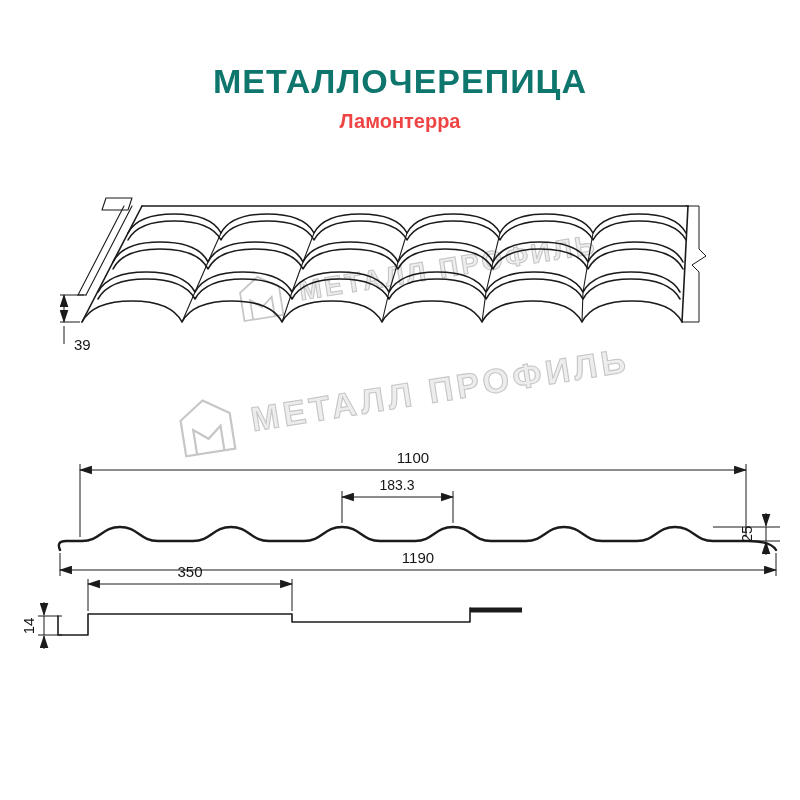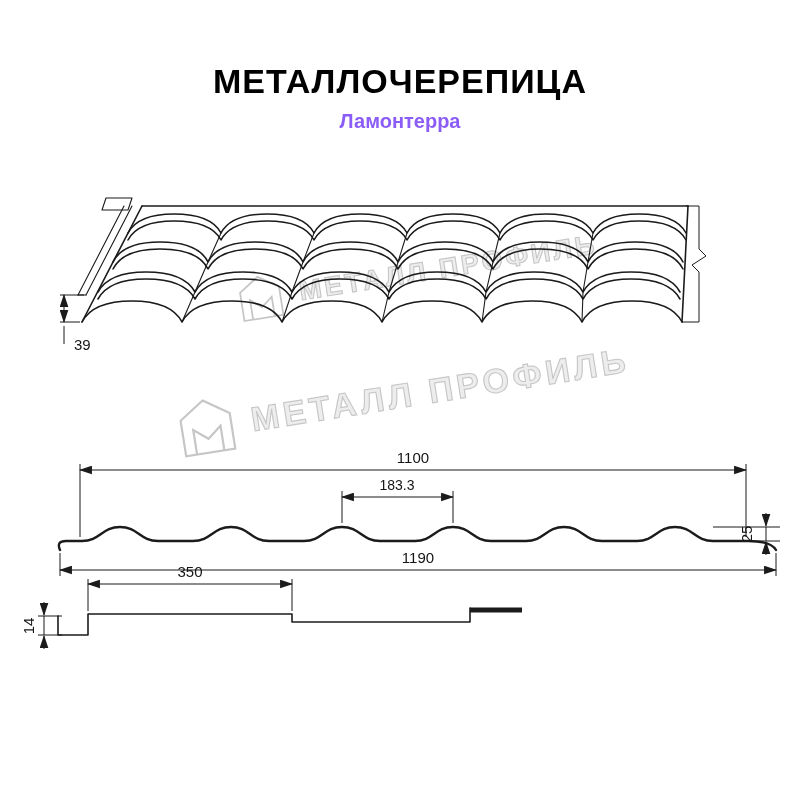--- a/index.html
+++ b/index.html
@@ -1,21 +1,21 @@
 <!DOCTYPE html>
 <html><head>
 <meta charset="utf-8">
 <style>
   html,body{margin:0;padding:0;background:#fff;}
   .page{position:relative;width:800px;height:800px;background:#ffffff;overflow:hidden;
         font-family:"Liberation Sans",sans-serif;}
   .title{position:absolute;top:62px;left:0;width:100%;text-align:center;
-         font-size:34px;font-weight:800;letter-spacing:1px;color:#000000;z-index:3;}
+         font-size:34px;font-weight:800;letter-spacing:1px;color:#0f766e;z-index:3;}
   .subtitle{position:absolute;top:110px;left:0;width:100%;text-align:center;
-            font-size:20px;font-weight:700;color:#8b5cf6;z-index:3;}
+            font-size:20px;font-weight:700;color:#ef4444;z-index:3;}
   .wm{position:absolute;display:flex;align-items:center;gap:16px;z-index:1;
       font-weight:700;white-space:nowrap;color:#ededed;
       -webkit-text-stroke:1.1px #c6c6c6;transform-origin:left center;}
   .wm-1{left:238px;top:278px;font-size:27px;letter-spacing:3px;transform:rotate(-9deg);}
   .wm-2{left:178px;top:402px;font-size:34px;letter-spacing:4px;transform:rotate(-9deg);}
   .wm svg{flex:0 0 auto;}
   svg.linework{position:absolute;left:0;top:0;z-index:2;}
   .ln{stroke:#1b1b1b;stroke-width:1.6;fill:none;stroke-linecap:round;stroke-linejoin:round;}
   .ln2{stroke:#1b1b1b;stroke-width:1.1;fill:none;stroke-linecap:round;stroke-linejoin:round;}
   .prof{stroke:#1b1b1b;stroke-width:2.4;fill:none;stroke-linecap:round;stroke-linejoin:round;}

